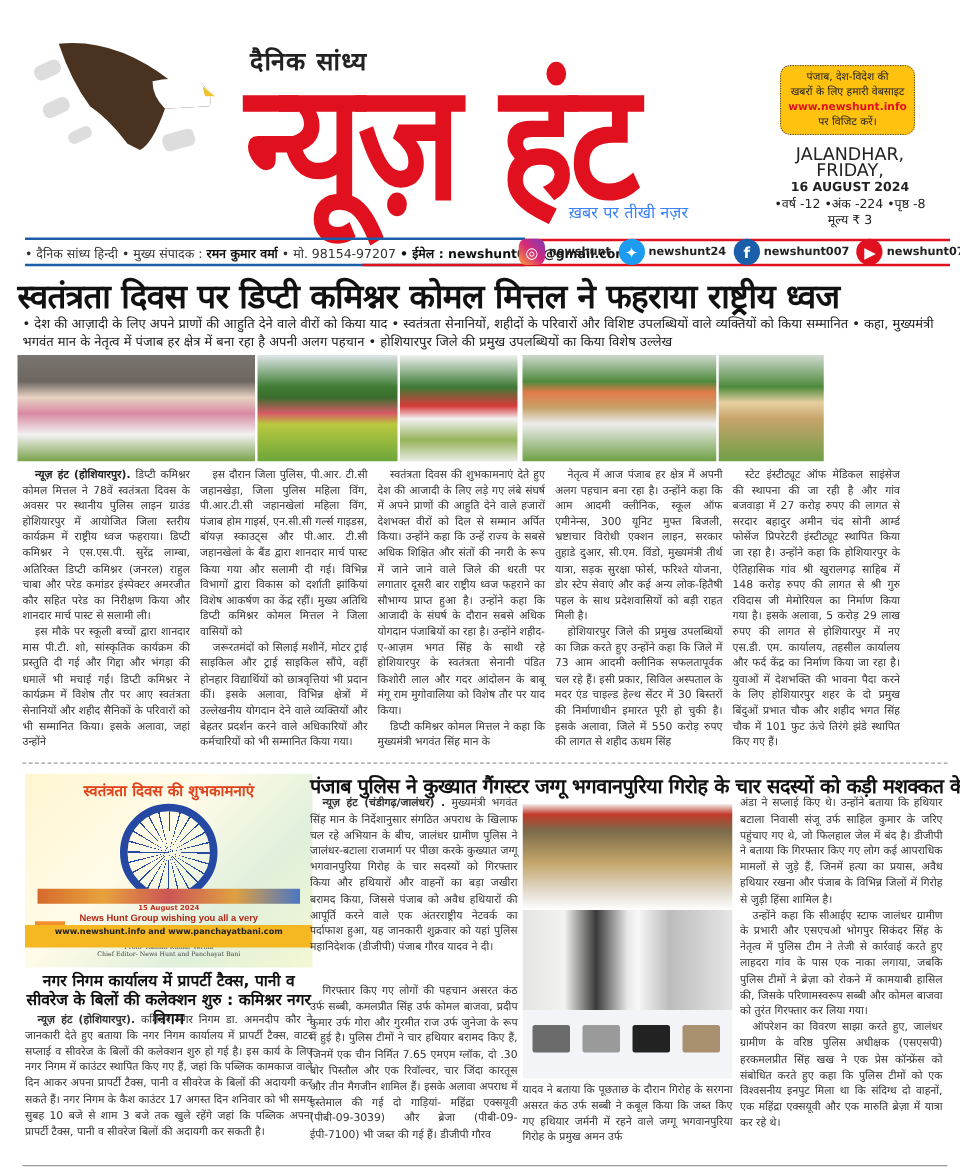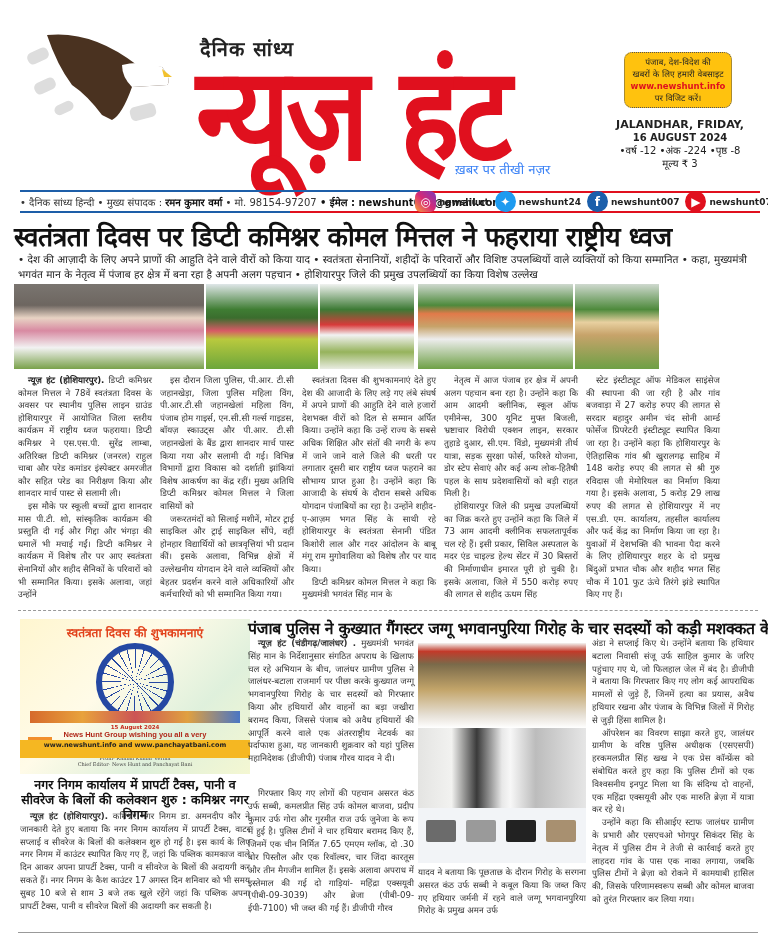--- a/index.html
+++ b/index.html
@@ -5,21 +5,21 @@
 *{box-sizing:border-box;margin:0;padding:0}
 body{width:768px;height:940px;background:#fff;font-family:"DejaVu Sans",sans-serif;color:#222;overflow:hidden;position:relative}
 .masthead{position:relative;height:186px}
 .eagle{position:absolute;left:22px;top:25px;width:150px;height:110px}
 .tag-top{position:absolute;left:200px;top:35px;font-size:20px;font-weight:bold;color:#222;letter-spacing:1px}
 .logo{position:absolute;left:196px;top:50px;font-size:112px;font-weight:900;color:#e0101e;line-height:1;letter-spacing:-4px;font-family:"DejaVu Sans",sans-serif;transform:scaleY(1.15);transform-origin:top left}
 .tagline{position:absolute;left:455px;top:160px;font-size:13px;font-weight:normal;color:#3b82f6}
 .promo{position:absolute;left:624px;top:52px;width:108px;height:56px;background:#ffc20e;border:1.5px dotted #555;border-radius:8px;text-align:center;font-size:8.5px;line-height:12px;padding-top:3px;color:#222}
 .promo .url{color:#e0101e;font-weight:bold}
 .dateblk{position:absolute;left:610px;top:118px;width:140px;text-align:center;line-height:13px}
-.dateblk .d1{font-size:11px;font-weight:bold}
+.dateblk .d1{font-size:14px;font-weight:normal}
 .dateblk .d2{font-size:10px;font-weight:bold}
 .dateblk .d3,.dateblk .d4{font-size:10px}
 .infobar{position:absolute;top:190px;left:20px;width:742px;height:23px}
 .infobar .blueline{position:absolute;left:0;top:0;width:400px;height:2px;background:#1d5ea8}
 .infobar .blueline2{position:absolute;left:0;bottom:0;width:400px;height:2px;background:#1d5ea8}
 .infobar .redline{position:absolute;left:400px;top:1px;width:340px;height:2px;background:#e0101e}
 .infobar .redline2{position:absolute;left:270px;bottom:0;width:470px;height:2px;background:#e0101e}
 .infotext{position:absolute;left:0;top:5px;font-size:10px;color:#333;white-space:nowrap}
 .infotext b{color:#111}
 .socials{position:absolute;left:275px;top:0;display:flex;align-items:center;gap:6px;height:23px}
@@ -204,17 +204,17 @@
     <div class="gun" style="left:88px;background:#222"></div>
     <div class="gun" style="left:128px;background:#a89070"></div>
   </div>
 </div>
 <div class="ccol cc4">
   <p style="text-indent:0">यादव ने बताया कि पूछताछ के दौरान गिरोह के सरगना असरत कंठ उर्फ सब्बी ने कबूल किया कि जब्त किए गए हथियार जर्मनी में रहने वाले जग्गू भगवानपुरिया गिरोह के प्रमुख अमन उर्फ</p>
 </div>
 
 <div class="ccol cc3">
   <p style="text-indent:0">अंडा ने सप्लाई किए थे। उन्होंने बताया कि हथियार बटाला निवासी संजू उर्फ साहिल कुमार के जरिए पहुंचाए गए थे, जो फिलहाल जेल में बंद है। डीजीपी ने बताया कि गिरफ्तार किए गए लोग कई आपराधिक मामलों से जुड़े हैं, जिनमें हत्या का प्रयास, अवैध हथियार रखना और पंजाब के विभिन्न जिलों में गिरोह से जुड़ी हिंसा शामिल है।</p>
+  <p>उन्होंने कहा कि सीआईए स्टाफ जालंधर ग्रामीण के प्रभारी और एसएचओ भोगपुर सिकंदर सिंह के नेतृत्व में पुलिस टीम ने तेजी से कार्रवाई करते हुए लाहदरा गांव के पास एक नाका लगाया, जबकि पुलिस टीमों ने ब्रेज़ा को रोकने में कामयाबी हासिल की, जिसके परिणामस्वरूप सब्बी और कोमल बाजवा को तुरंत गिरफ्तार कर लिया गया।</p>
   <p>ऑपरेशन का विवरण साझा करते हुए, जालंधर ग्रामीण के वरिष्ठ पुलिस अधीक्षक (एसएसपी) हरकमलप्रीत सिंह खख ने एक प्रेस कॉन्फ्रेंस को संबोधित करते हुए कहा कि पुलिस टीमों को एक विश्वसनीय इनपुट मिला था कि संदिग्ध दो वाहनों, एक महिंद्रा एक्सयूवी और एक मारुति ब्रेज़ा में यात्रा कर रहे थे।</p>
-  <p>उन्होंने कहा कि सीआईए स्टाफ जालंधर ग्रामीण के प्रभारी और एसएचओ भोगपुर सिकंदर सिंह के नेतृत्व में पुलिस टीम ने तेजी से कार्रवाई करते हुए लाहदरा गांव के पास एक नाका लगाया, जबकि पुलिस टीमों ने ब्रेज़ा को रोकने में कामयाबी हासिल की, जिसके परिणामस्वरूप सब्बी और कोमल बाजवा को तुरंत गिरफ्तार कर लिया गया।</p>
 </div>
 
 <div class="bottom-rule"></div>
 
 </body></html>

